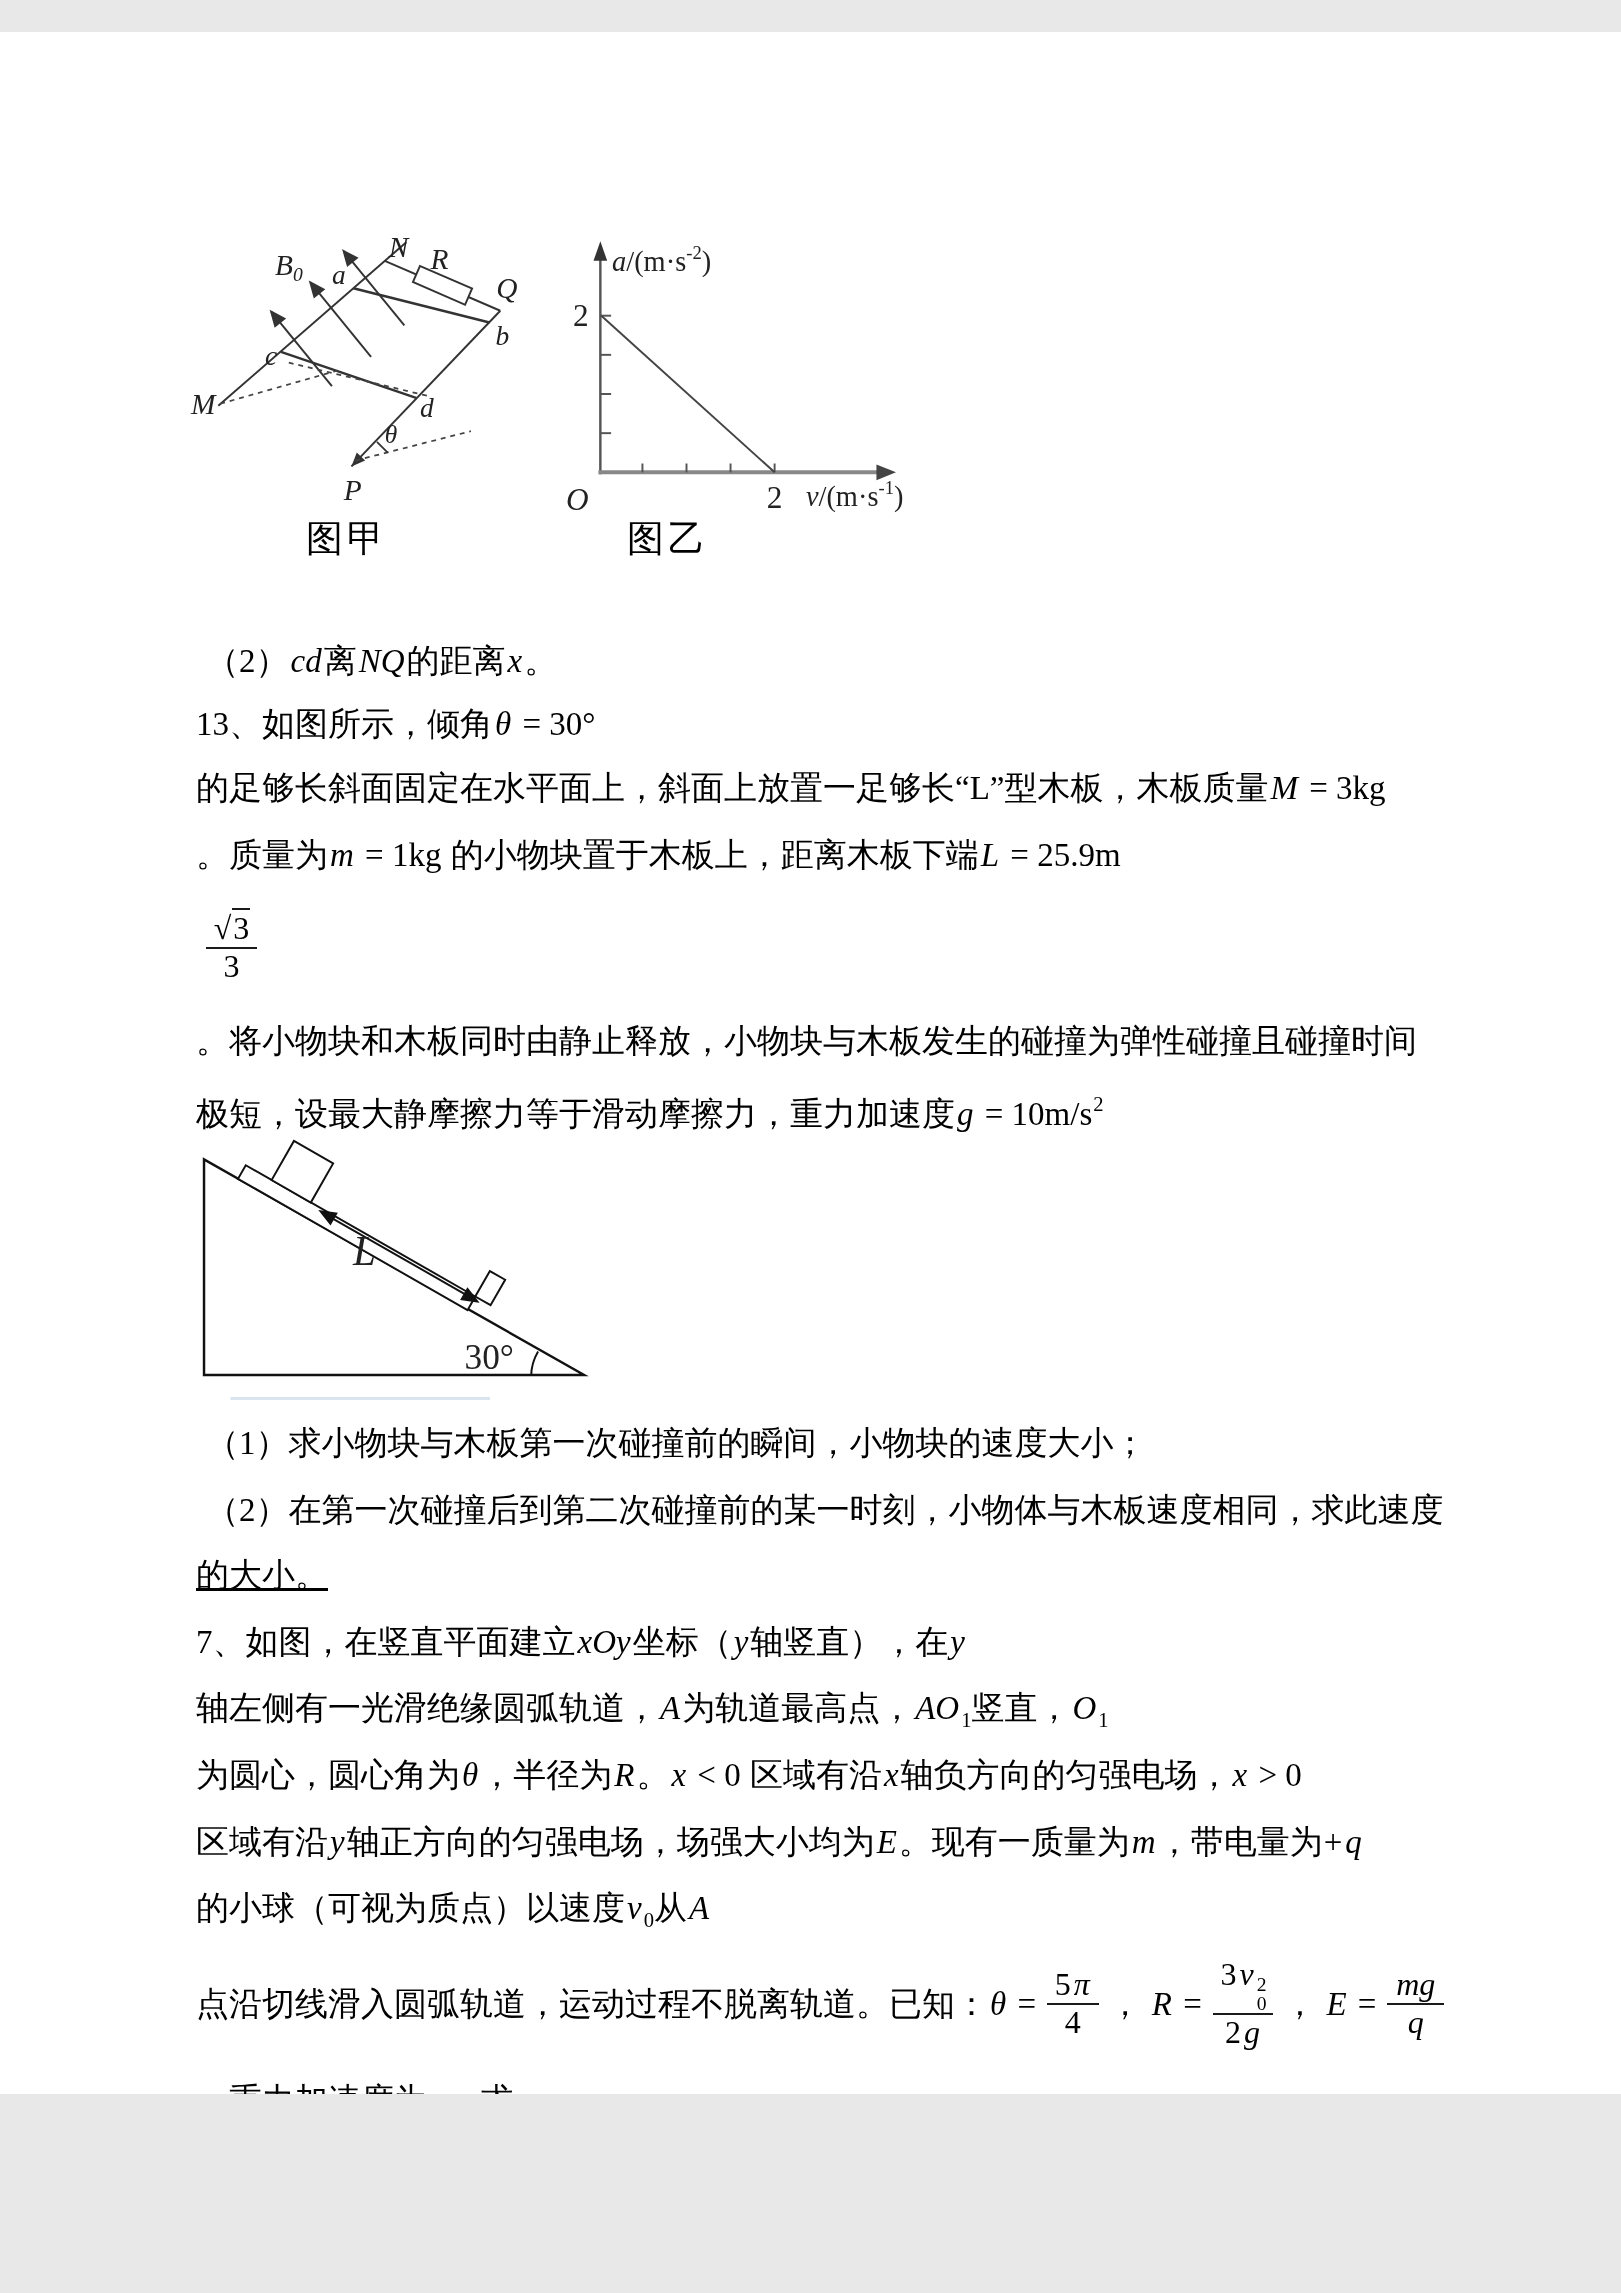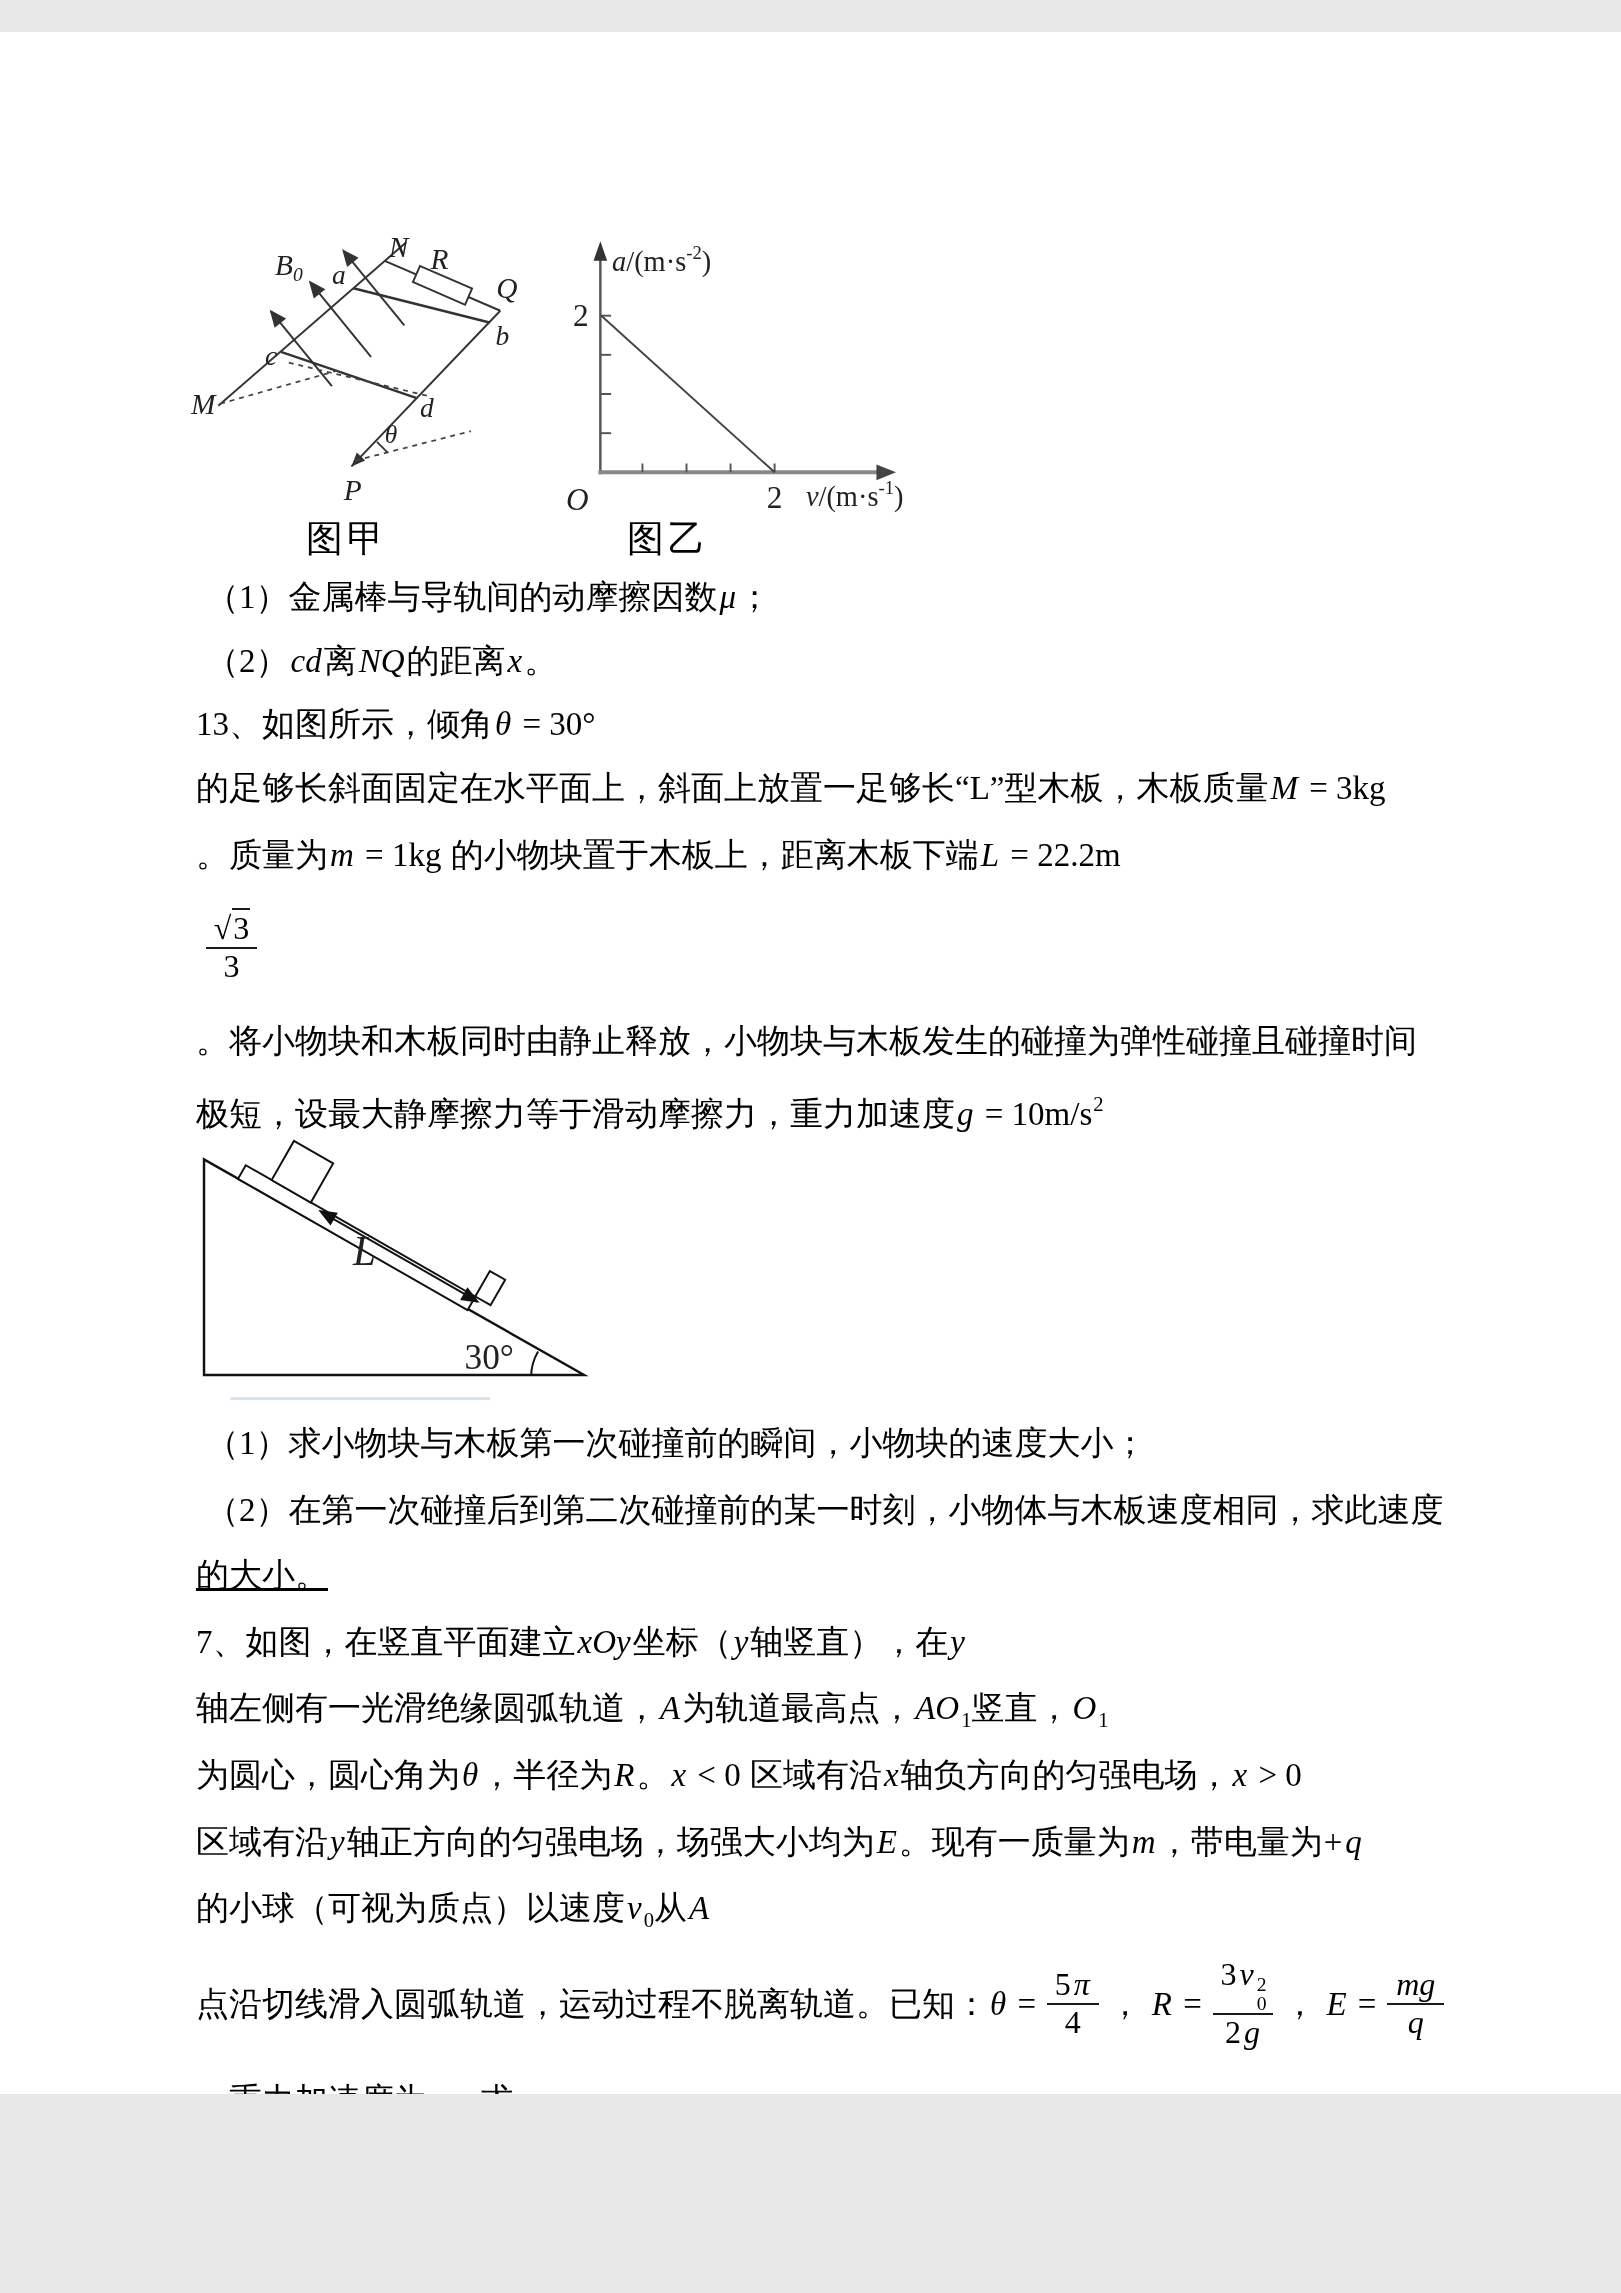--- a/index.html
+++ b/index.html
@@ -92,25 +92,24 @@
     <line x1="613" y1="290" x2="790" y2="450" stroke="#444" stroke-width="2"></line>
 
     <text font-size="32" x="600" y="301" text-anchor="end">2</text>
     <text font-size="32" x="790" y="486" text-anchor="middle">2</text>
     <text class="svgi" font-size="32" x="600" y="488" text-anchor="end">O</text>
     <text font-size="29" x="624" y="244"><tspan class="svgi" font-style="italic">a</tspan><tspan>/(m·s</tspan><tspan dy="-12" font-size="19">-2</tspan><tspan dy="12">)</tspan></text>
     <text font-size="29" x="822" y="484"><tspan class="svgi" font-style="italic">v</tspan><tspan>/(m·s</tspan><tspan dy="-12" font-size="19">-1</tspan><tspan dy="12">)</tspan></text>
   </svg>
   <div class="caption" style="left:627px;top:482px;">图乙</div>
 
-  <div class="line" style="left:206px;top:544px;"><span class="p-c">（1）金属棒与导轨间的动摩擦因数</span><span class="p-i">μ</span><span class="p-c">；</span></div>
   <div class="line" style="left:206px;top:608px;"><span class="p-c">（2）</span><span class="p-i">cd</span><span class="p-c">离</span><span class="p-i">NQ</span><span class="p-c">的距离</span><span class="p-i">x</span><span class="p-c">。</span></div>
   <div class="line" style="left:196px;top:671px;"><span class="p-c">13、如图所示，倾角</span><span class="p-i">θ</span><span class="p-u"> = 30°</span></div>
   <div class="line" style="left:196px;top:735px;"><span class="p-c">的足够长斜面固定在水平面上，斜面上放置一足够长“L”型木板，木板质量</span><span class="p-i">M</span><span class="p-u"> = 3kg</span></div>
-  <div class="line" style="left:196px;top:802px;"><span class="p-c">。质量为</span><span class="p-i">m</span><span class="p-u"> = 1kg </span><span class="p-c">的小物块置于木板上，距离木板下端</span><span class="p-i">L</span><span class="p-u"> = 22.2m</span></div>
+  <div class="line" style="left:196px;top:802px;"><span class="p-c">。质量为</span><span class="p-i">m</span><span class="p-u"> = 1kg </span><span class="p-c">的小物块置于木板上，距离木板下端</span><span class="p-i">L</span><span class="p-u"> = 25.9m</span></div>
 
   <div class="line fracline" style="left:196px;top:867px;height:98px;">
     <span class="frac">
       <span class="num"><span class="p-u">√</span><span class="p-u radicand">3</span></span>
       <span class="den p-u">3</span>
     </span>
   </div>
 
   <div class="line" style="left:196px;top:988px;"><span class="p-c">。将小物块和木板同时由静止释放，小物块与木板发生的碰撞为弹性碰撞且碰撞时间</span></div>
   <div class="line" style="left:196px;top:1051px;"><span class="p-c">极短，设最大静摩擦力等于滑动摩擦力，重力加速度</span><span class="p-i">g</span><span class="p-u"> = 10m/s</span><span class="p-sup">2</span></div>

